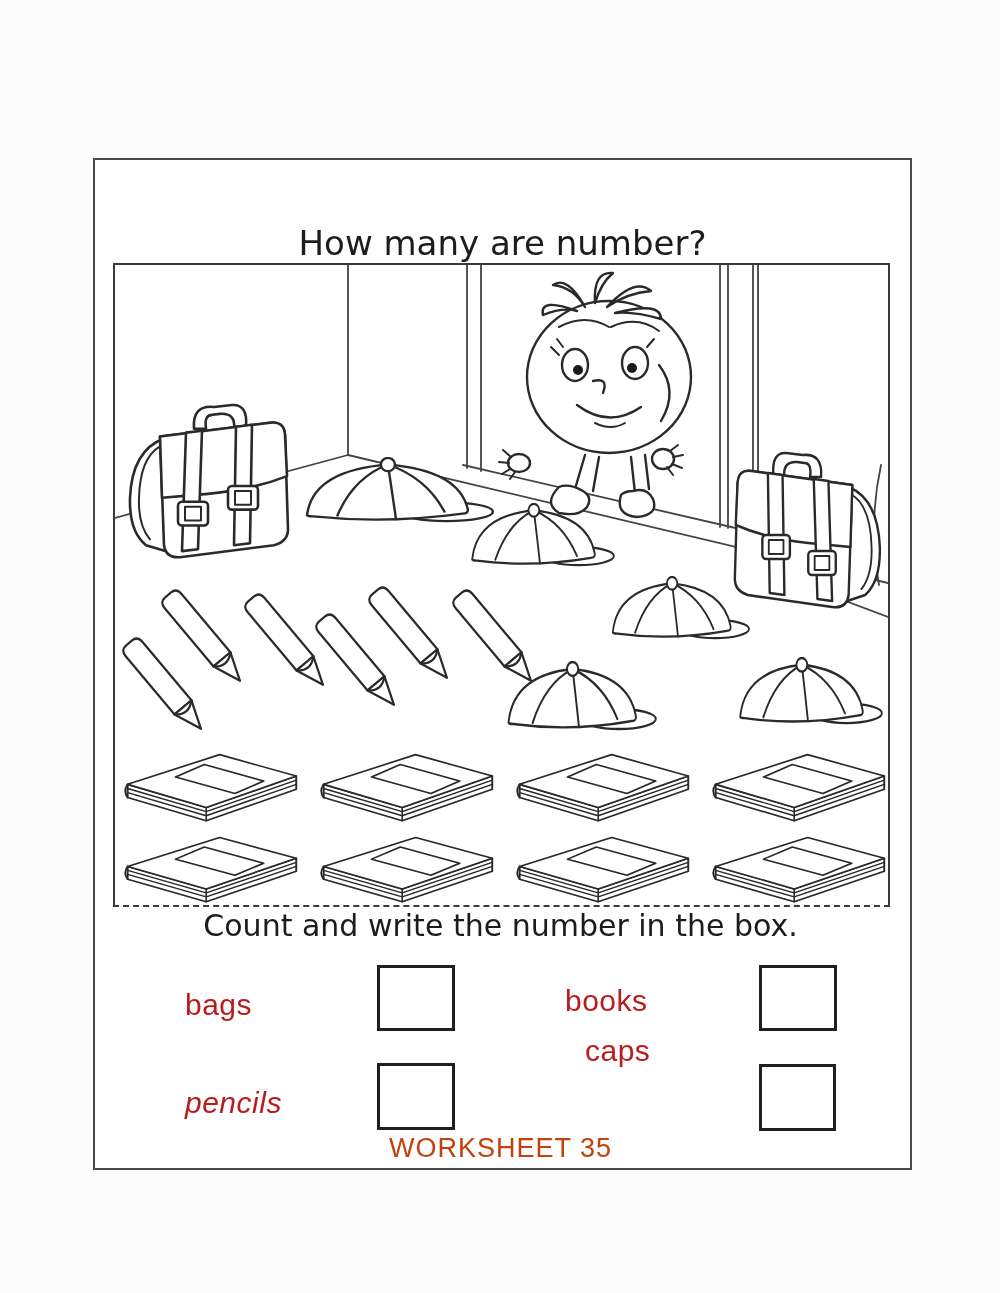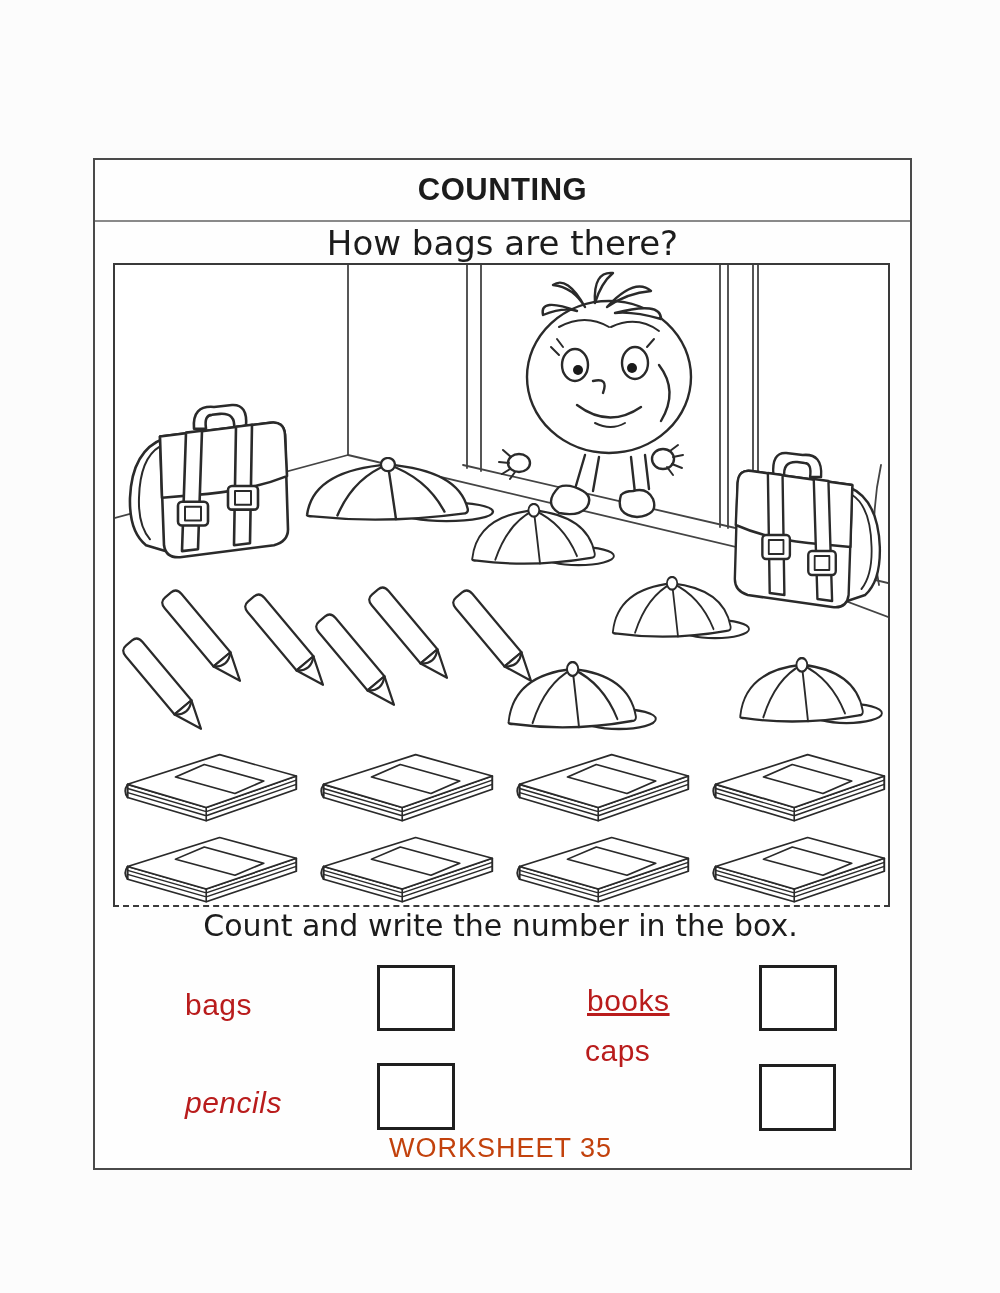--- a/index.html
+++ b/index.html
@@ -41,39 +41,36 @@
   .answer-label{
     position:absolute;font-size:30px;letter-spacing:.5px;color:#b91c1c;
     font-family:"Liberation Sans", sans-serif;
   }
   .answer-box{
     position:absolute;background:#fff;border:3px solid #1f1f1f;box-sizing:border-box;
     font-size:30px;text-align:center;line-height:60px;
   }
   #label-bags{left:185px;top:988px;}
   #box-bags{left:377px;top:965px;width:78px;height:66px;}
-  #label-books{left:587px;top:984px;text-decoration:underline;}
+  #label-books{left:565px;top:984px;}
   #box-books{left:759px;top:965px;width:78px;height:66px;}
   #label-pencils{left:185px;top:1086px;font-style:italic;}
   #box-pencils{left:377px;top:1063px;width:78px;height:67px;}
   #label-caps{left:585px;top:1034px;}
   #box-caps{left:759px;top:1064px;width:77px;height:67px;}
   .footer{
     position:absolute;left:93px;top:1133px;width:815px;text-align:center;
     font-size:27px;letter-spacing:1px;color:#c2410c;
   }
 </style>
 </head>
 <body>
 
 <div class="sheet">
-  <div class="title-row">
-    <div class="title">COUNTING</div>
-  </div>
-  <div class="subtitle">How bags are there?</div>
+  <div class="subtitle">How many are number?</div>
 </div>
 
 <div class="picture-frame">
   <svg viewBox="0 0 773 640" stroke-linecap="round" stroke-linejoin="round">
     <defs>
       <symbol id="cap" viewBox="0 0 200 70" preserveAspectRatio="none">
         <g fill="#fff" stroke="#2a2a2a" stroke-width="2.4">
           <ellipse cx="150" cy="58" rx="46" ry="10"></ellipse>
           <path d="M12,61 Q18,14 92,8 Q162,14 171,55 Q172,60 166,60 Q90,71 18,63 Q11,63 12,61 Z"></path>
           <path d="M92,8 Q58,22 42,62" fill="none"></path>

